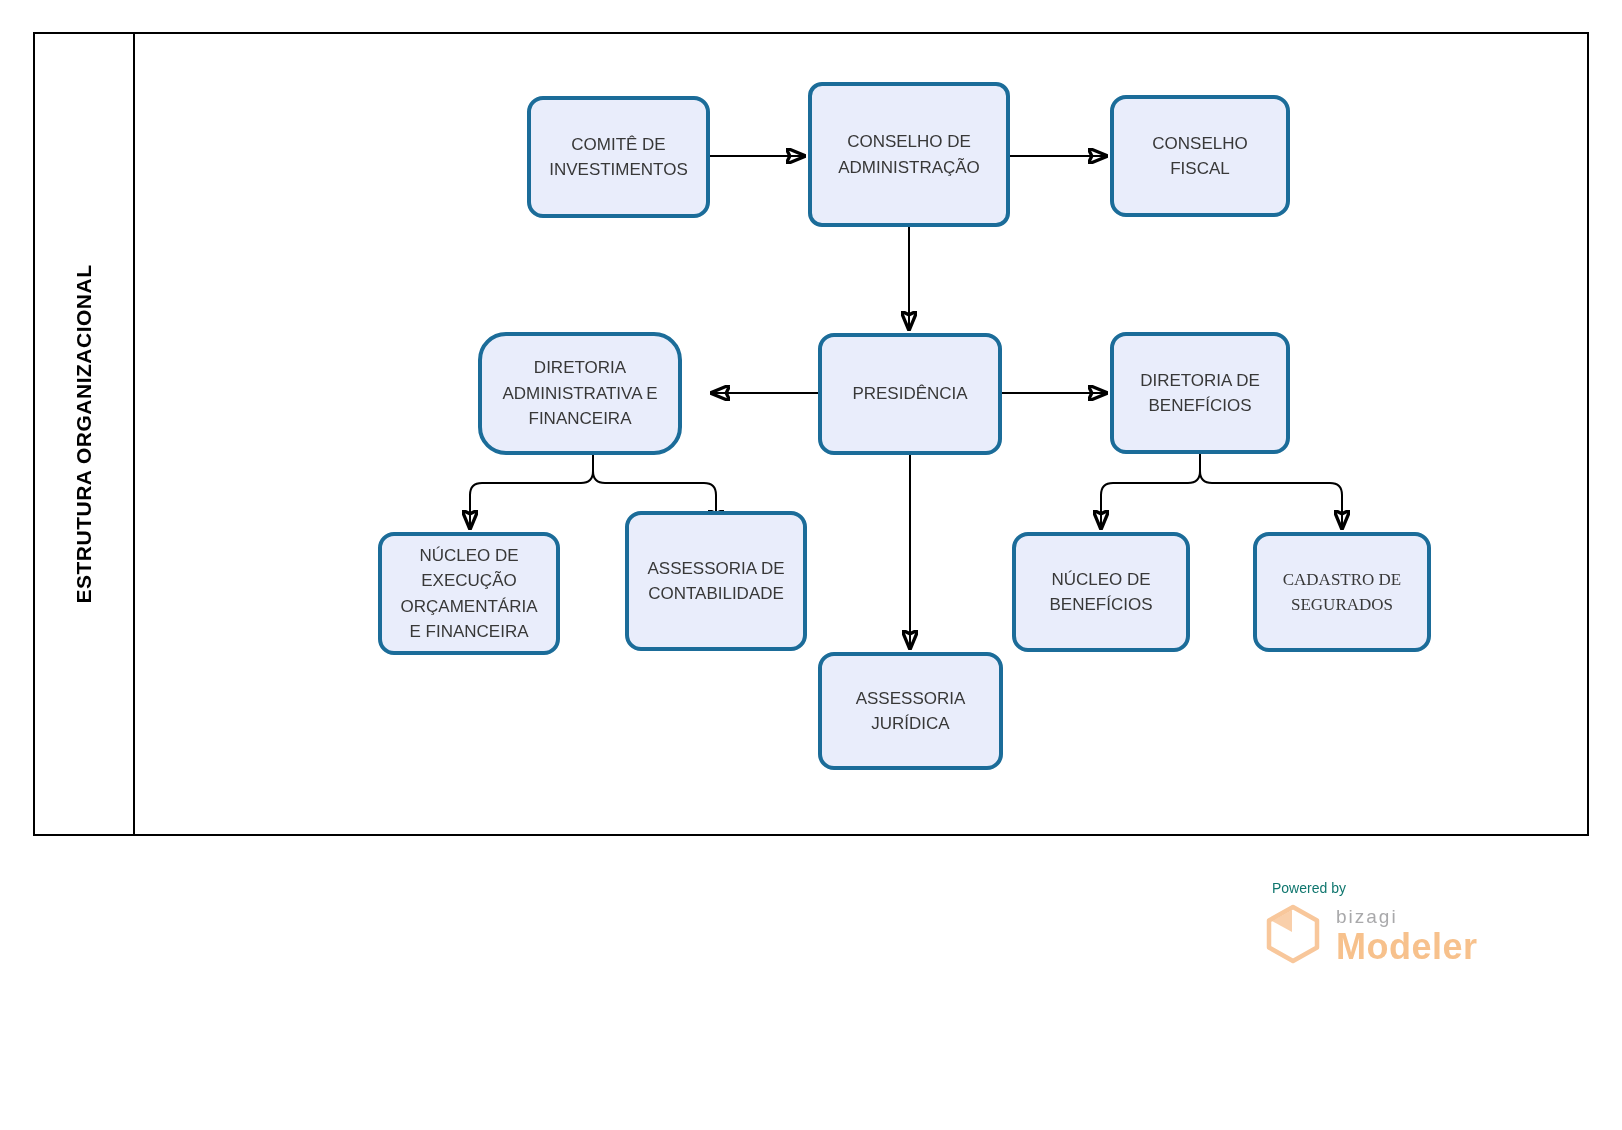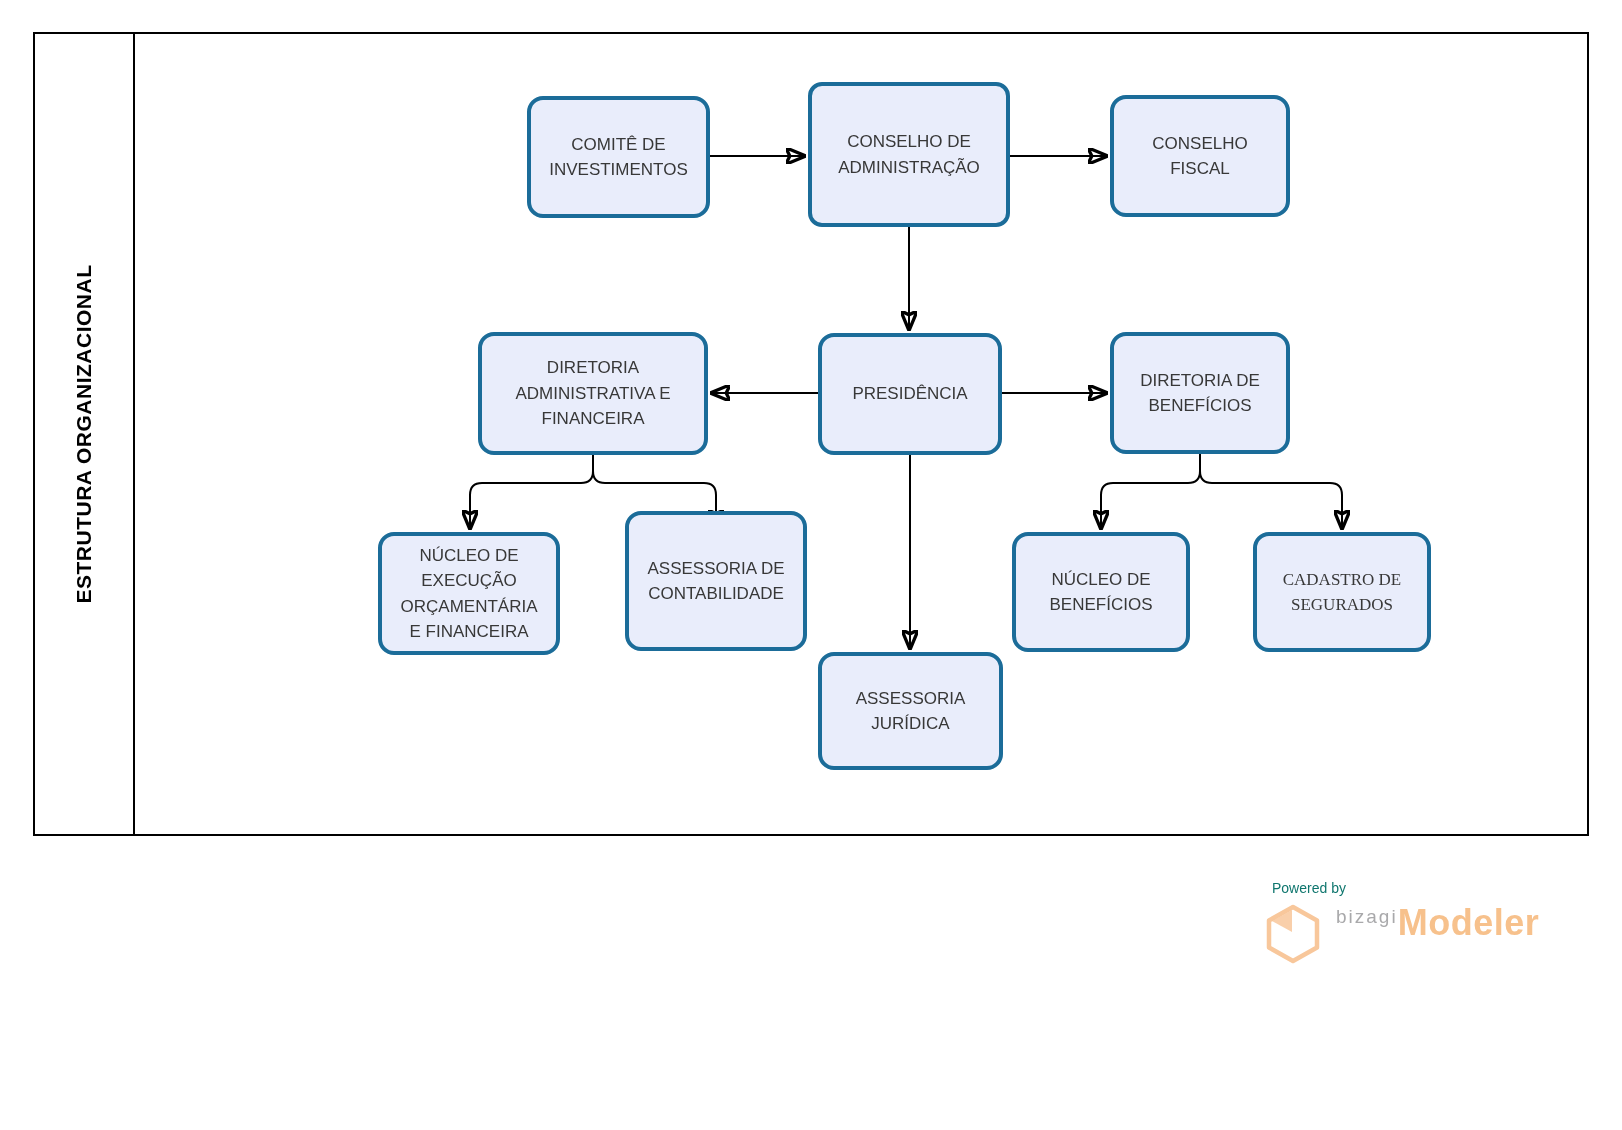--- a/index.html
+++ b/index.html
@@ -25,36 +25,36 @@
   .node {
     position:absolute; box-sizing:border-box;
     background:#E9EDFB; border:4px solid #1B6C99; border-radius:16px;
     display:flex; align-items:center; justify-content:center;
     text-align:center; color:#383838; font-size:17px; line-height:1.5;
     padding:6px 14px;
   }
   .n-comite          { left:527px;  top:96px;  width:183px; height:122px; }
   .n-conselho-adm    { left:808px;  top:82px;  width:202px; height:145px;border-radius:14px; }
   .n-conselho-fiscal { left:1110px; top:95px;  width:180px; height:122px; }
-  .n-diretoria-adm   { left:478px;  top:332px; width:230px; height:123px; }
+  .n-diretoria-adm   { left:478px;  top:332px; width:204px; height:123px;border-radius:28px; }
   .n-presidencia     { left:818px;  top:333px; width:184px; height:122px; }
   .n-diretoria-ben   { left:1110px; top:332px; width:180px; height:122px; }
   .n-nucleo-exec     { left:378px;  top:532px; width:182px; height:123px; padding:6px 18px; }
   .n-assessoria-cont { left:625px;  top:511px; width:182px; height:140px; }
   .n-nucleo-ben      { left:1012px; top:532px; width:178px; height:120px; }
   .n-cadastro-seg    { left:1253px; top:532px; width:178px; height:120px;font-family:Liberation Serif, serif; }
   .n-assessoria-jur  { left:818px;  top:652px; width:185px; height:118px; }
   
   .wires { position:absolute; left:0; top:0; width:1622px; height:1130px; pointer-events:none; }
   .wires path { fill:none; stroke:#000; stroke-width:2; }
   
   .brand { position:absolute; left:1266px; top:880px; width:280px; }
   .powered-by { font-size:14px; color:#0f766e; padding-left:6px; }
   .brand-row { display:flex; align-items:flex-start; gap:16px; margin-top:8px; }
-  .brand-col { display:flex; flex-direction:row;justify-content:space-between; }
+  .brand-col { display:flex; flex-direction:column;justify-content:space-between; }
   .bizagi-text { font-size:19px; color:#a9a9ab; letter-spacing:2px; margin-top:2px; }
   .modeler-text { font-size:36px; font-weight:600; color:#F7C18C; line-height:1.05; letter-spacing:0.5px; }
 </style>
 </head>
 <body>
 
 <div class="page">
 
   <div class="frame">
     <div class="pool-header">

